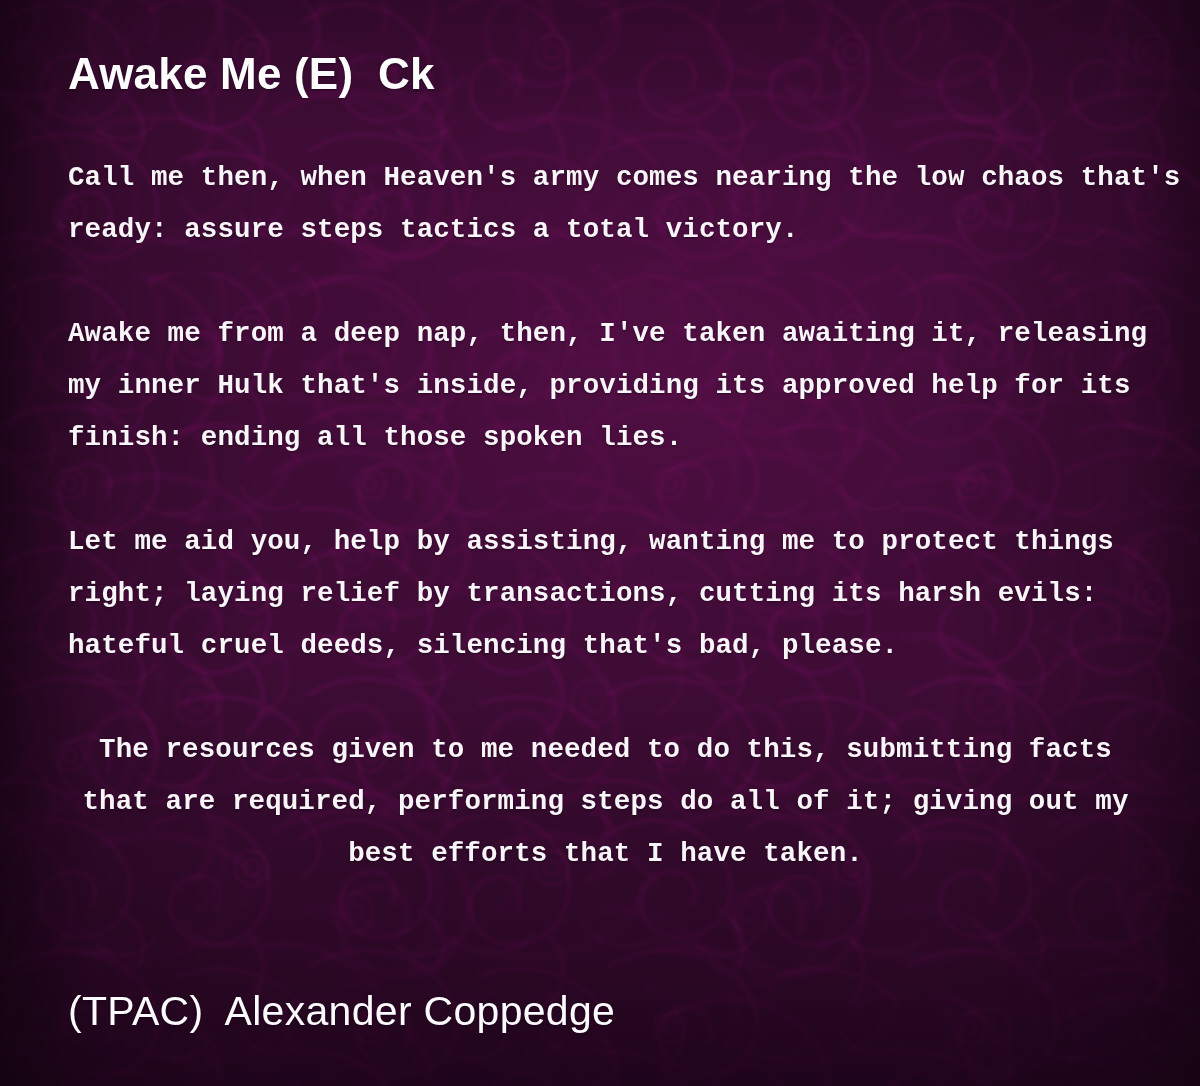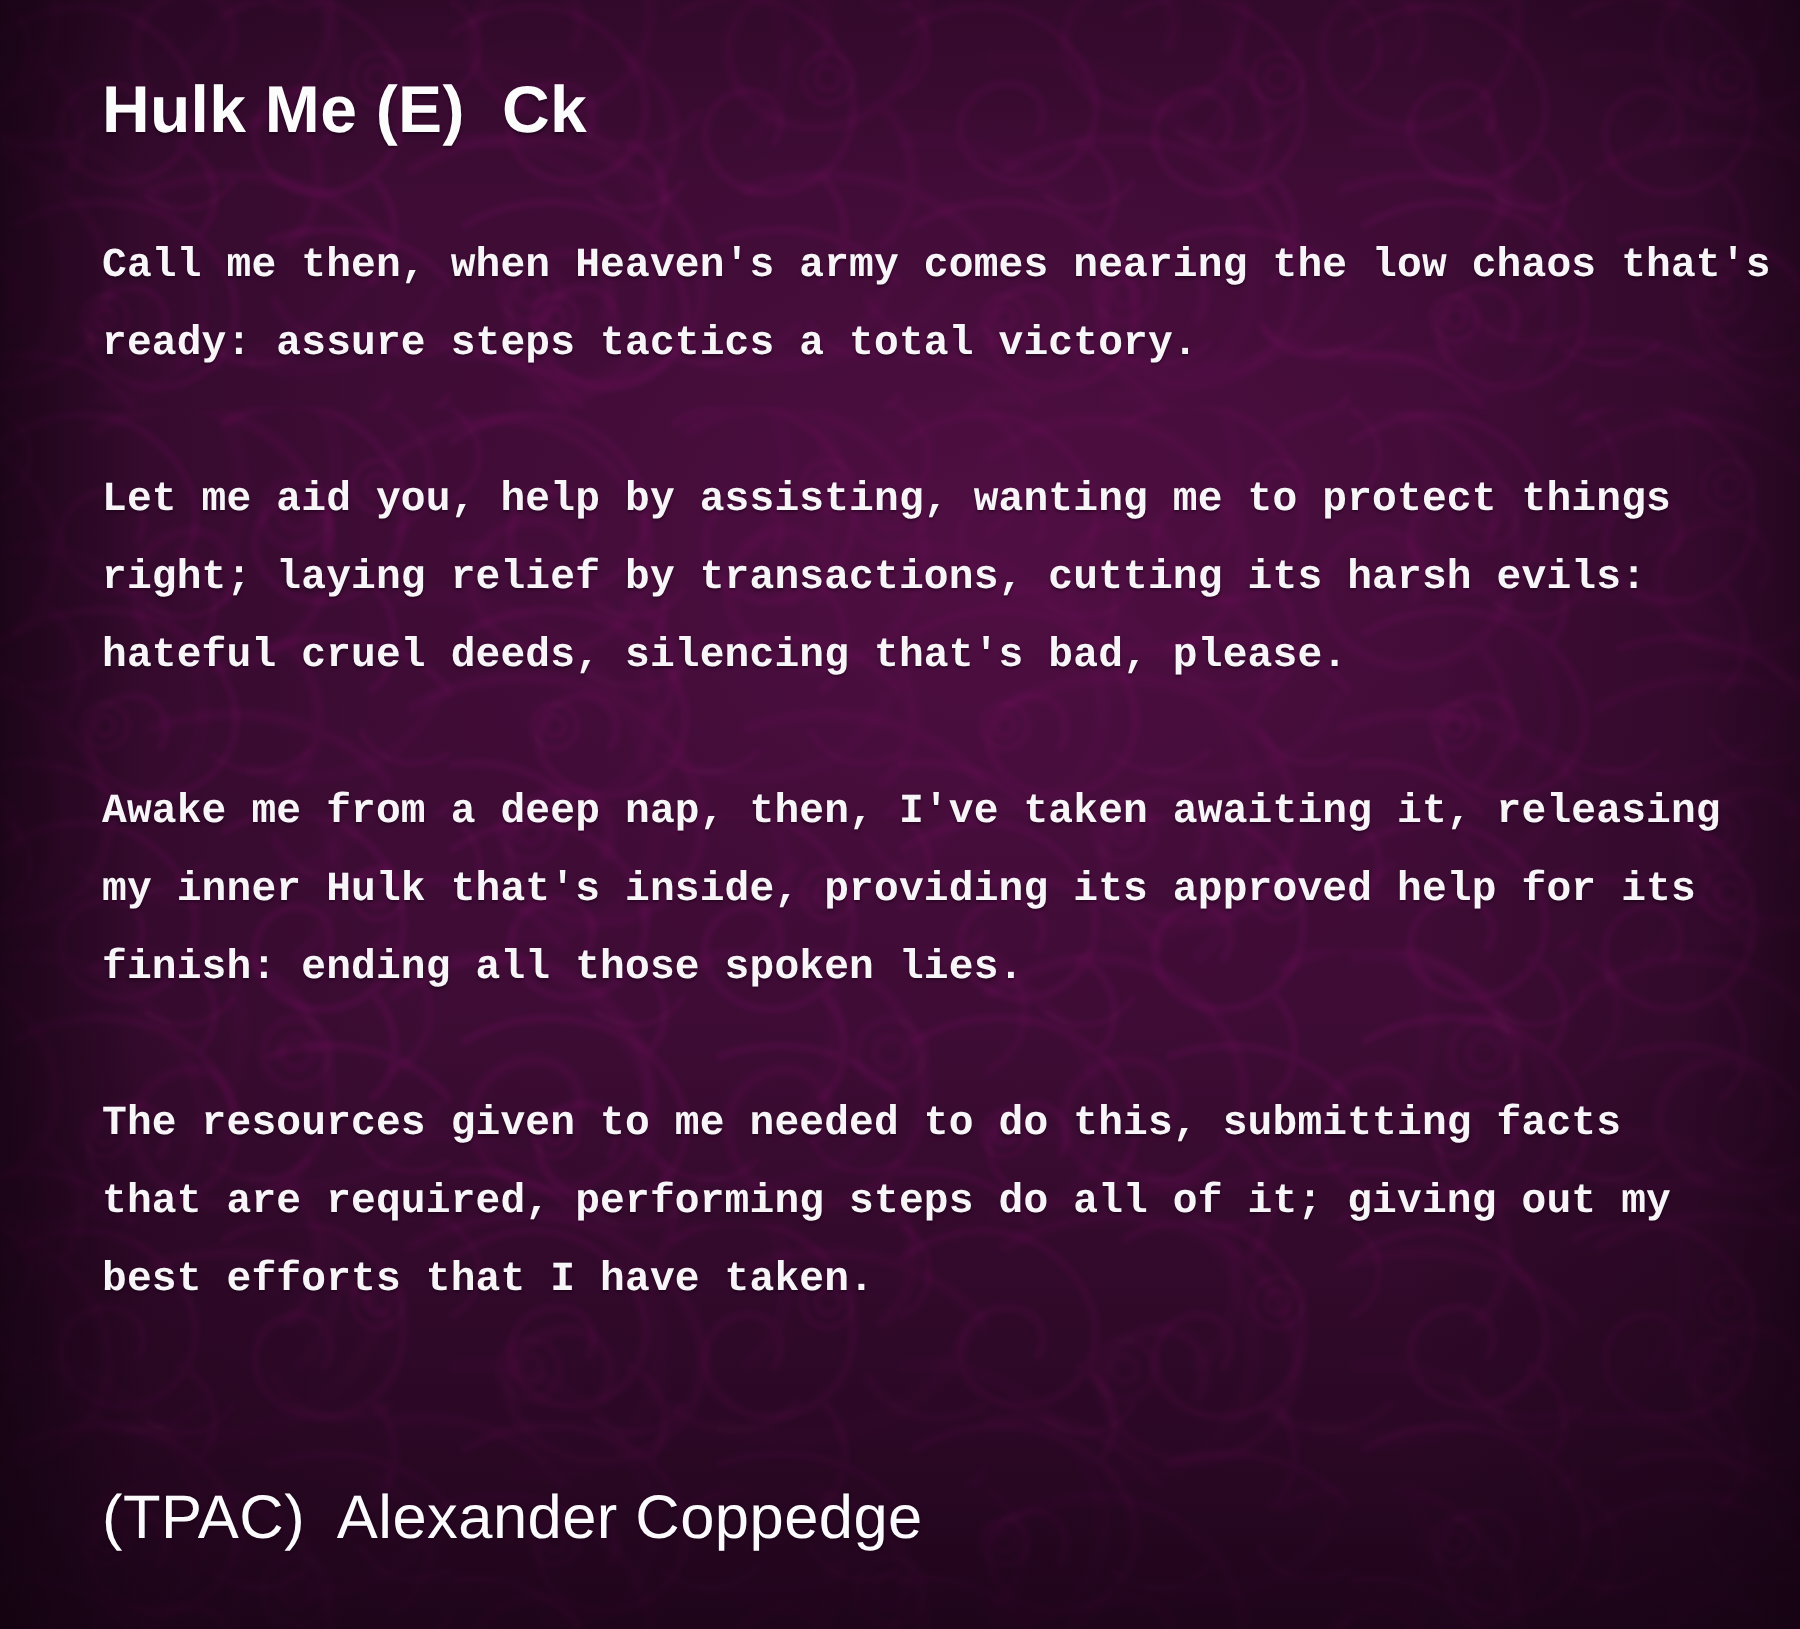--- a/index.html
+++ b/index.html
@@ -86,20 +86,21 @@
     width: 1075px;
   }
 
   .stanza {
     margin: 0 0 52px 0;
     font-family: Liberation Mono, monospace;
   }
 
   .stanza:last-child {
     margin-bottom: 0;
+    text-align: center;
   }
 
   .poem-line {
     font-size: 27.5px;
     font-weight: bold;
     line-height: 52px;
     color: #f7f5f8;
     white-space: pre;
     letter-spacing: 0.1px;
     text-shadow: 0 1px 2px rgba(20,2,18,0.55);
@@ -156,42 +157,42 @@
       </filter>
     </defs>
     <rect width="1200" height="1086" fill="url(#paisley)" filter="url(#soften)"></rect>
     <rect width="1200" height="1086" fill="url(#paisley)" opacity="0.45" transform="translate(-135,-85) scale(1.32)" filter="url(#soften)"></rect>
   </svg>
 
   <div class="bg-layer bg-vignette"></div>
 
   <div class="content">
 
-    <h1 id="poem-title">Hulk Me (E)  Ck</h1>
+    <h1 id="poem-title">Awake Me (E)  Ck</h1>
 
     <div id="poem-body">
 
       <div class="stanza">
         <div class="poem-line">Call me then, when Heaven's army comes nearing the low chaos that's</div>
         <div class="poem-line">ready: assure steps tactics a total victory.</div>
+      </div>
+
+      <div class="stanza">
+        <div class="poem-line">Awake me from a deep nap, then, I've taken awaiting it, releasing</div>
+        <div class="poem-line">my inner Hulk that's inside, providing its approved help for its</div>
+        <div class="poem-line">finish: ending all those spoken lies.</div>
       </div>
 
       <div class="stanza">
         <div class="poem-line">Let me aid you, help by assisting, wanting me to protect things</div>
         <div class="poem-line">right; laying relief by transactions, cutting its harsh evils:</div>
         <div class="poem-line">hateful cruel deeds, silencing that's bad, please.</div>
       </div>
 
       <div class="stanza">
-        <div class="poem-line">Awake me from a deep nap, then, I've taken awaiting it, releasing</div>
-        <div class="poem-line">my inner Hulk that's inside, providing its approved help for its</div>
-        <div class="poem-line">finish: ending all those spoken lies.</div>
-      </div>
-
-      <div class="stanza">
         <div class="poem-line">The resources given to me needed to do this, submitting facts</div>
         <div class="poem-line">that are required, performing steps do all of it; giving out my</div>
         <div class="poem-line">best efforts that I have taken.</div>
       </div>
 
     </div>
 
     <div id="poem-signature">(TPAC)  Alexander Coppedge</div>
 
   </div>

